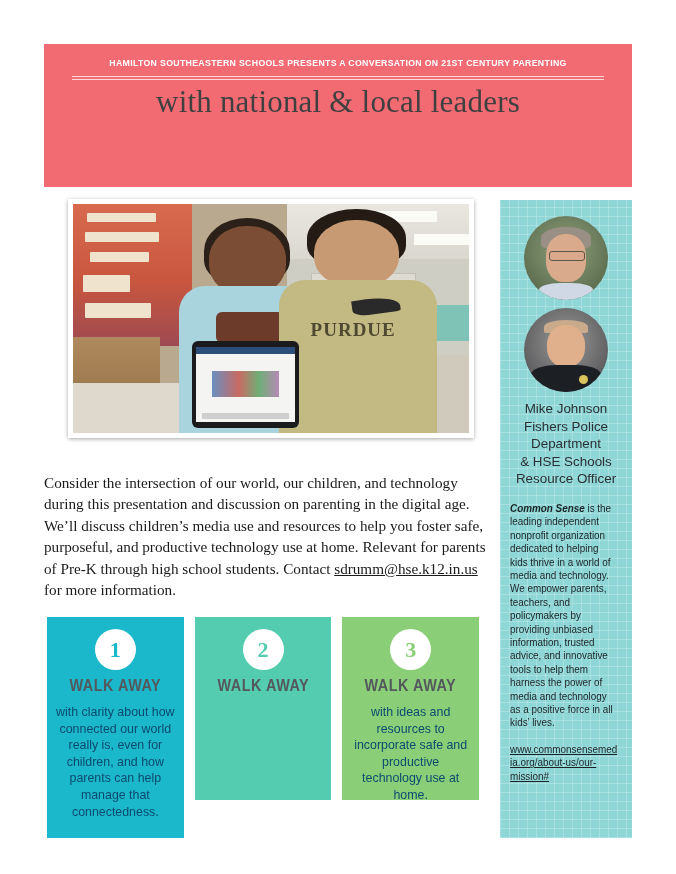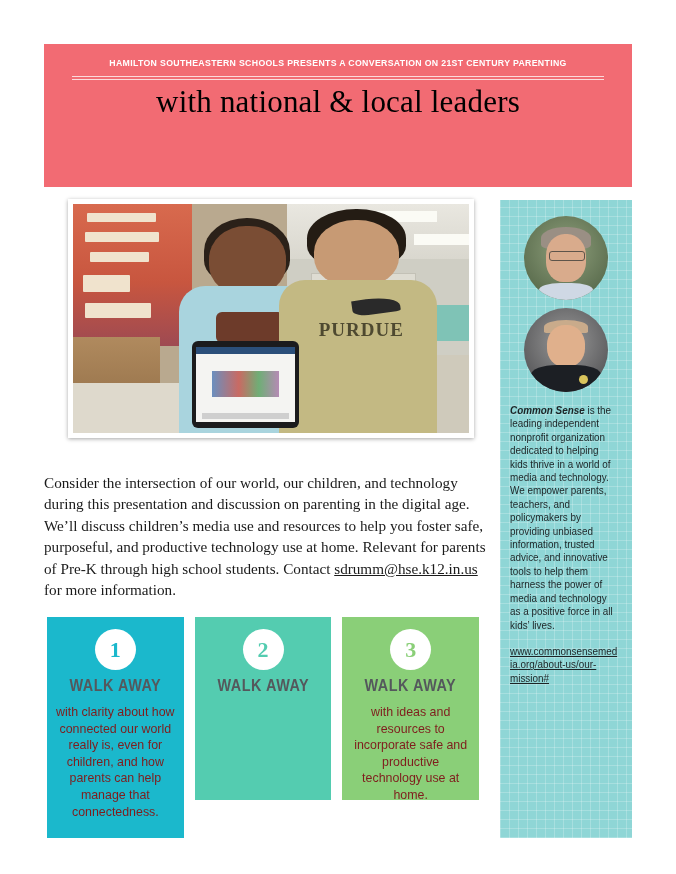--- a/index.html
+++ b/index.html
@@ -57,21 +57,21 @@
     font-size: 41px;
     line-height: 50px;
     letter-spacing: 0.5px;
     white-space: nowrap;
     transform: scaleX(1.0);
     margin-top: 4px;
     margin-bottom: 3px;
   }
   .title-sub {
     font-family: "Liberation Serif", serif;
-    color: #000000;
+    color: #404040;
     font-size: 31px;
     line-height: 40px;
     letter-spacing: 0.2px;
     margin-top: 2px;
     white-space: nowrap;
   }
 
   
   .photo-frame {
     position: absolute;
@@ -169,21 +169,21 @@
   .kid2 .swoosh {
     position: absolute; left: 46%; top: 40%; width: 30%; height: 7%;
     background: #2a2a2a;
     border-radius: 0 70% 10% 40%;
     transform: rotate(-8deg);
   }
   .kid2 .team {
     position: absolute; left: 20%; top: 50%; width: 64%; height: 34%;
     color: #3a3622; font-weight: bold; font-size: 19px; line-height: 17px;
     font-family: "Liberation Serif", serif; letter-spacing: 1px;
-    text-align: center; opacity: 0.85;
+    text-align: left; opacity: 0.85;
   }
   .tablet {
     position: absolute; left: 30%; top: 60%; width: 27%; height: 38%;
     background: #1b1b1d; border-radius: 6px; padding: 6px 4px;
     box-sizing: border-box;
   }
   .tablet .screen {
     width: 100%; height: 100%; background: #f4f4f2; position: relative;
   }
   .tablet .screen .bar {
@@ -271,21 +271,21 @@
     color: #54585c;
     font-size: 16px;
     letter-spacing: 0.6px;
     transform: scaleX(0.9);
     margin-bottom: 9px;
   }
   .box p {
     margin: 0;
     font-size: 12.4px;
     line-height: 16.6px;
-    color: #7f1d1d;
+    color: #0c4a6e;
   }
 
   
   .sidebar {
     position: absolute;
     left: 500px;
     top: 200px;
     width: 132px;
     height: 638px;
     background:
@@ -457,20 +457,21 @@
       <div class="glasses"></div>
       <div class="collar"></div>
     </div>
 
     <div class="avatar a2">
       <div class="hair"></div>
       <div class="face"></div>
       <div class="uniform"></div>
       <div class="badge"></div>
     </div>
+    <div class="speaker-name">Mike Johnson<br>Fishers Police<br>Department<br>&amp; HSE Schools<br>Resource Officer</div>
 
     <div class="cs-block">
       <div class="cs-text"><b>Common Sense</b><span> is the leading independent nonprofit organization dedicated to helping kids thrive in a world of media and technology. We empower parents, teachers, and policymakers by providing unbiased information, trusted advice, and innovative tools to help them harness the power of media and technology as a positive force in all kids’ lives.</span></div>
       <a class="cs-link" href="#">www.commonsensemedia.org/about-us/our-mission#</a>
     </div>
   </div>
 
 </div>
 
 </body></html>

